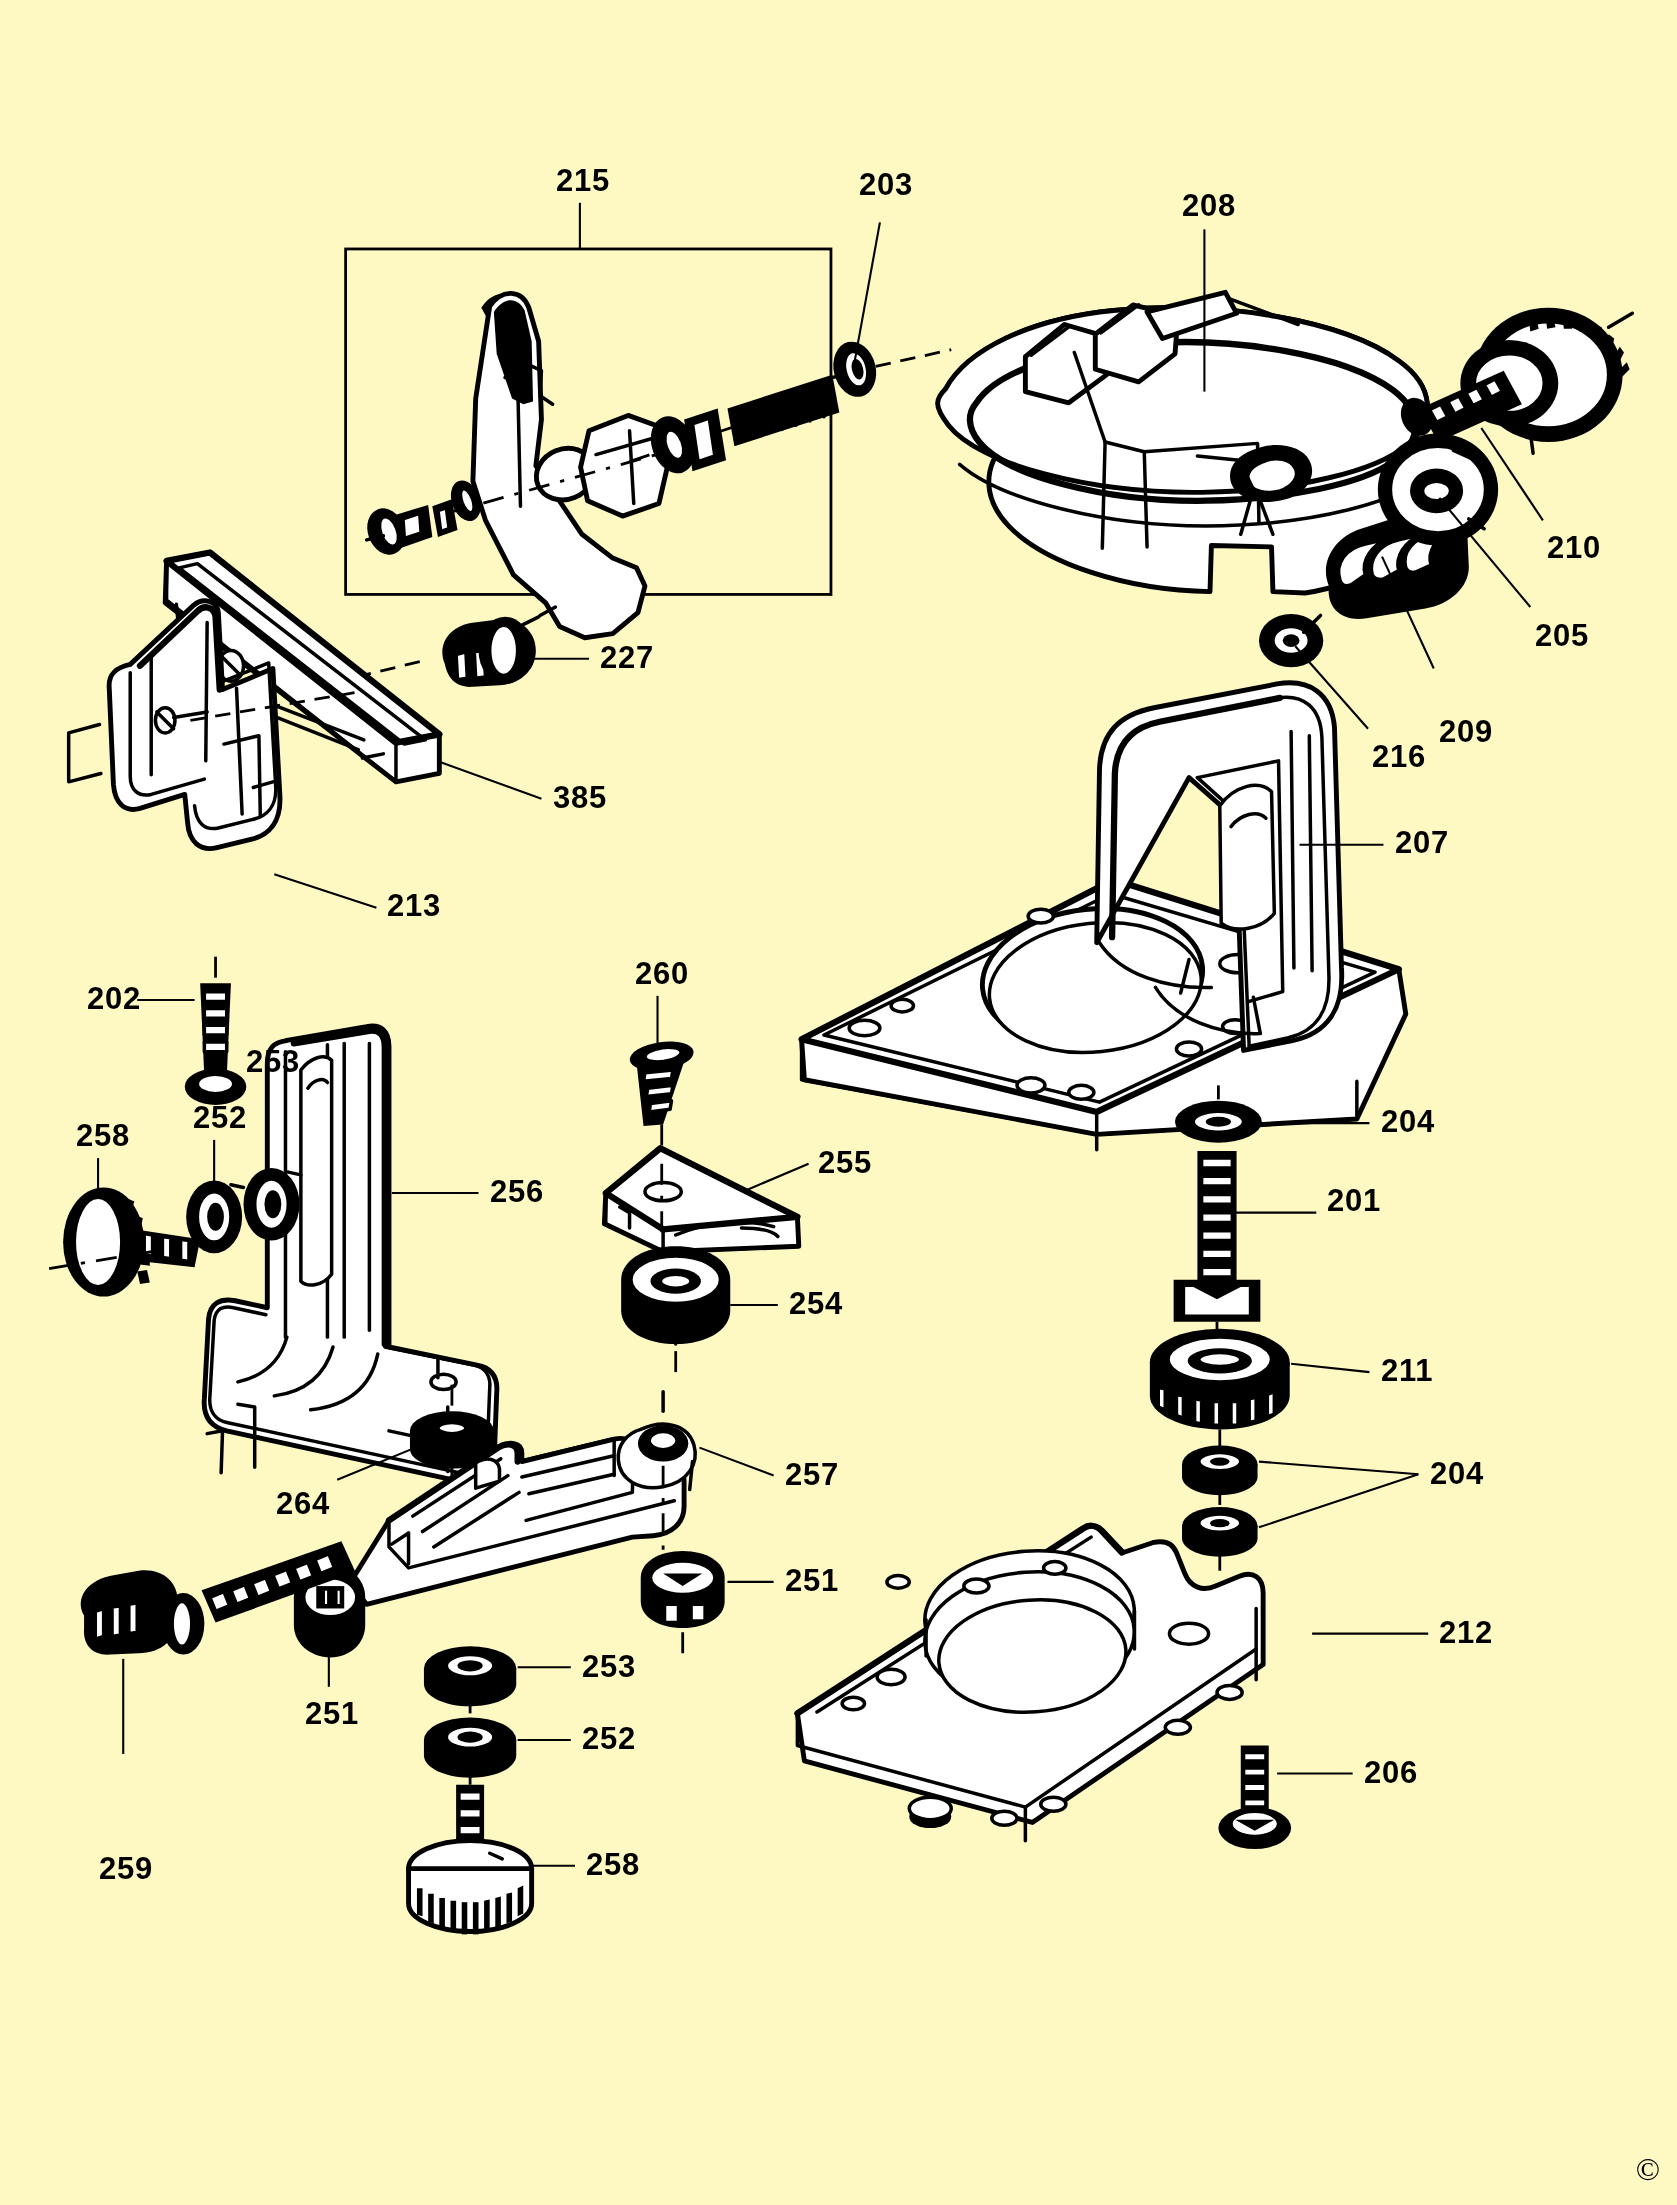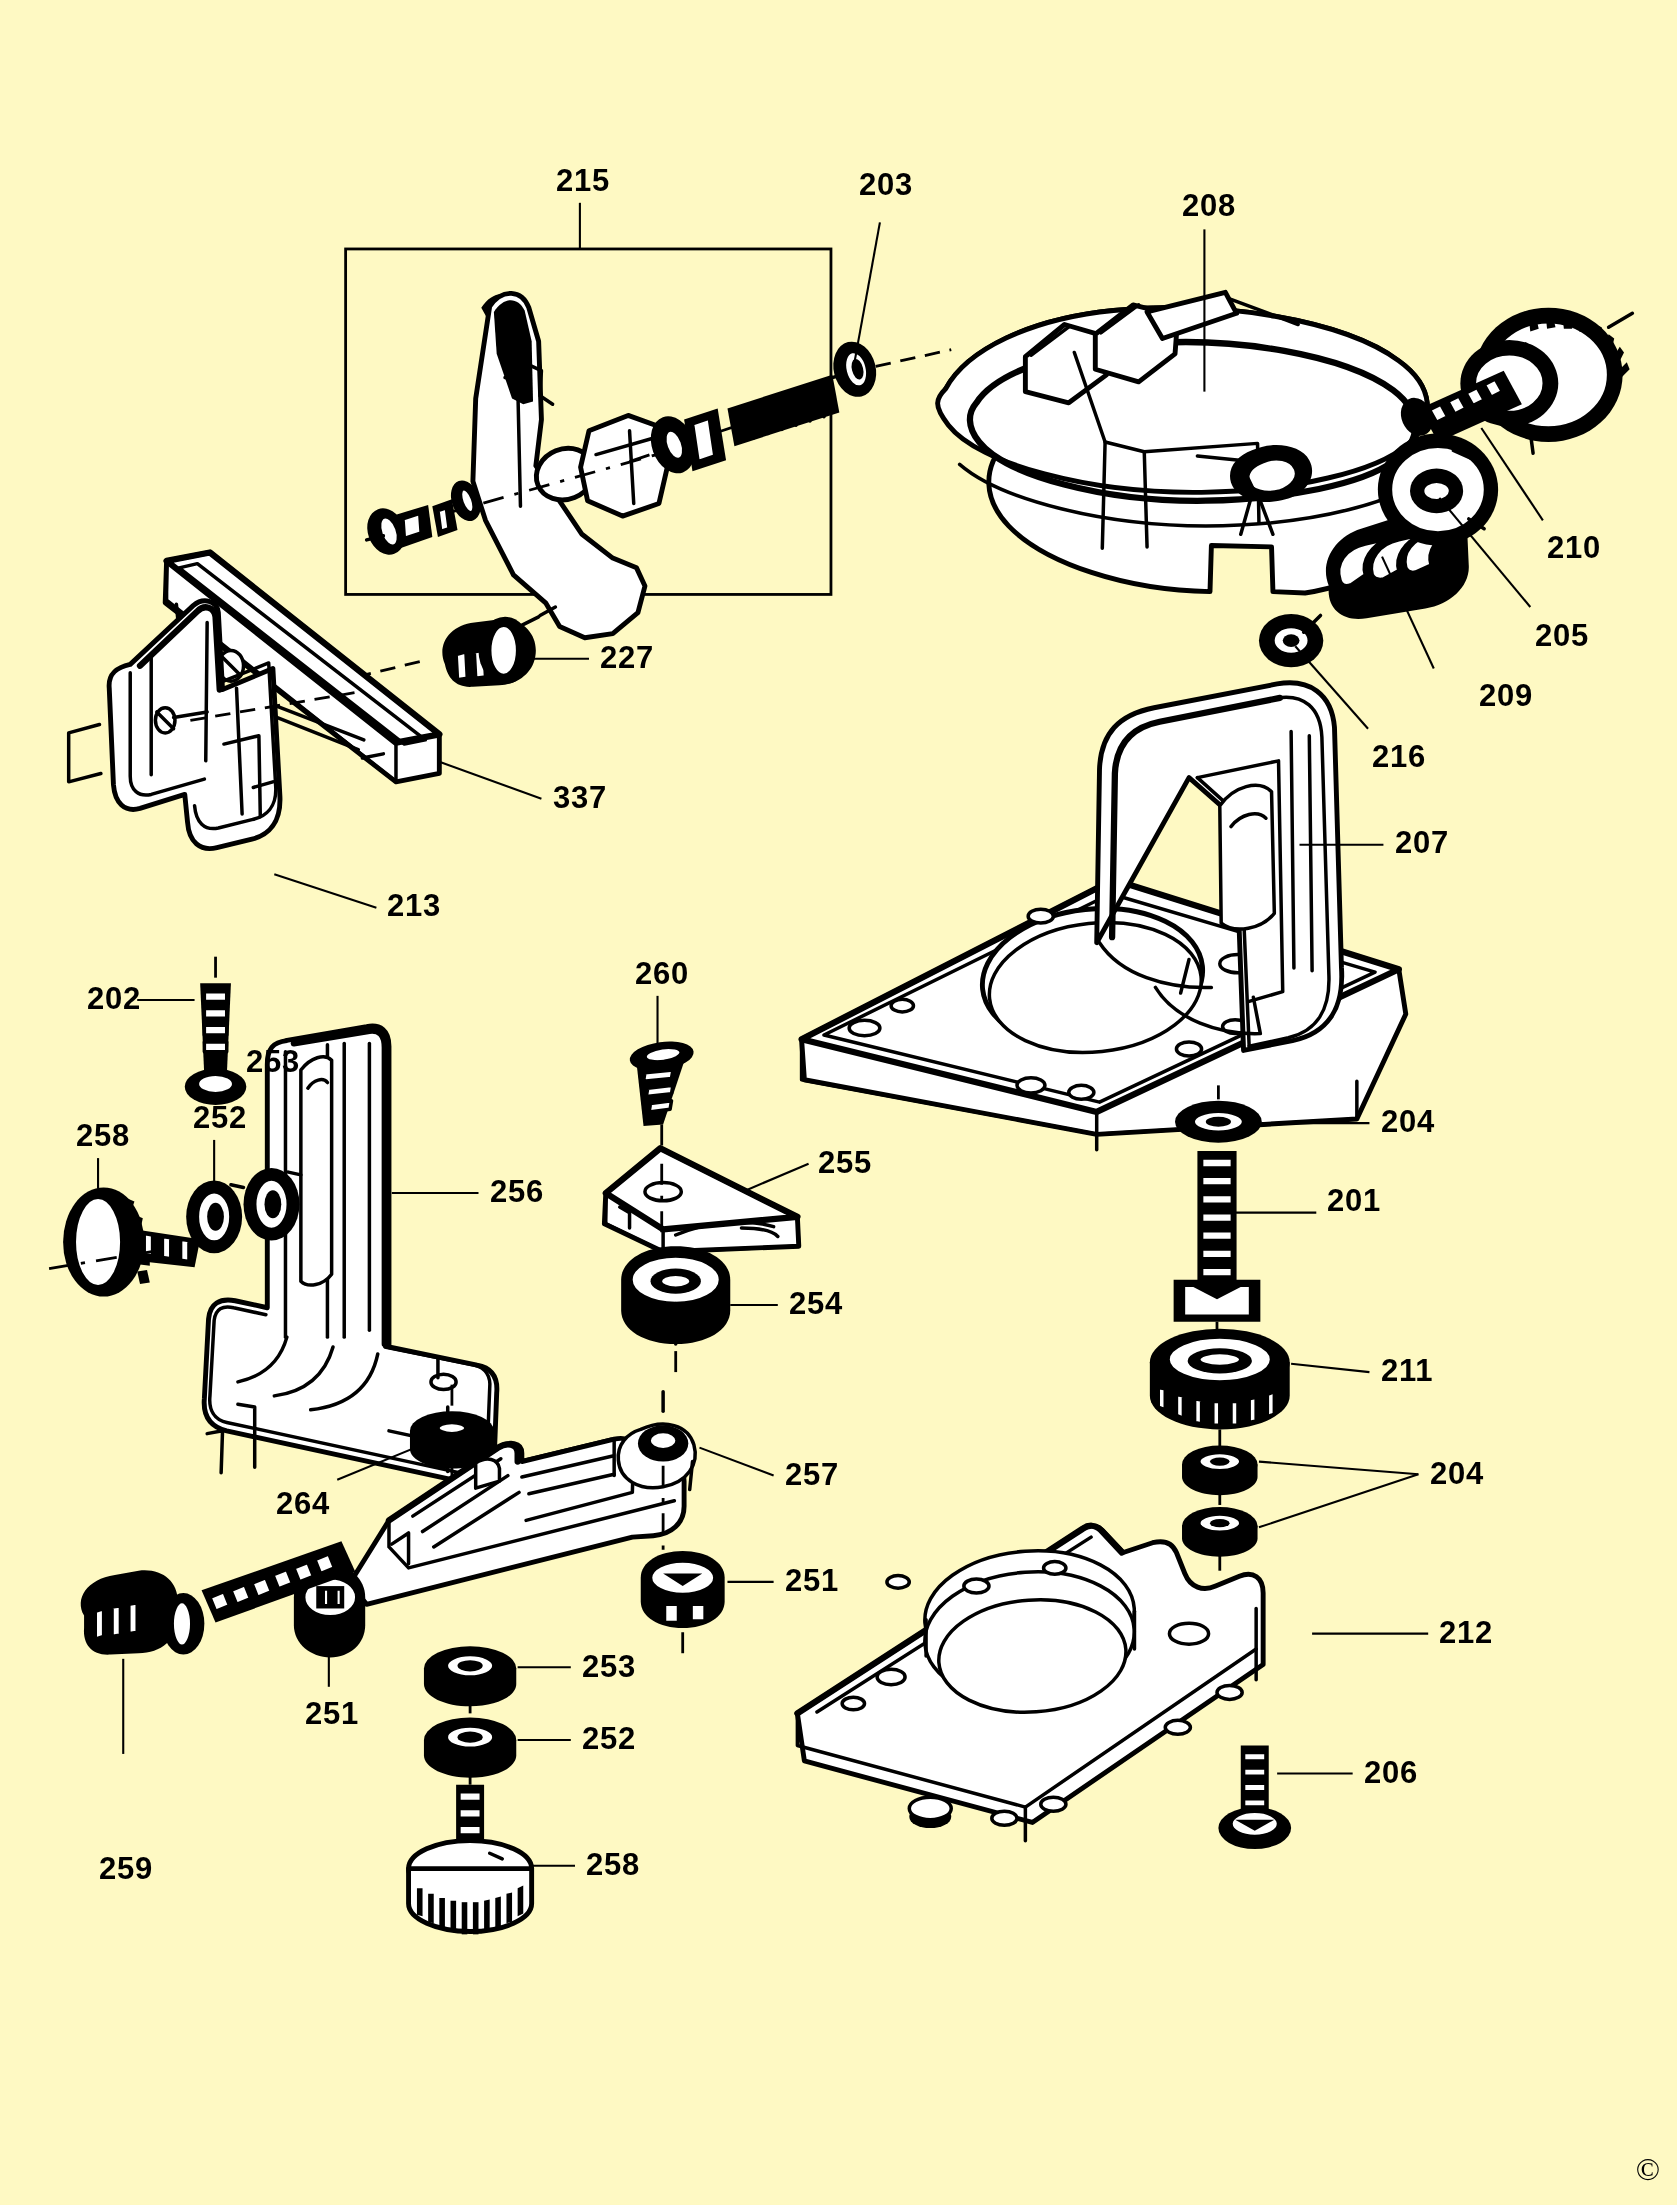--- a/index.html
+++ b/index.html
@@ -642,25 +642,25 @@
       <path d="M2042 2336 L1876 2336"></path>
       <path d="M1934 2536 L1826 2536"></path>
     </g>
   </svg>
 
   <div class="label" style="left:556px;top:165px;">215</div>
   <div class="label" style="left:859px;top:169px;">203</div>
   <div class="label" style="left:1182px;top:190px;">208</div>
   <div class="label" style="left:1547px;top:532px;">210</div>
   <div class="label" style="left:1535px;top:620px;">205</div>
-  <div class="label" style="left:1439px;top:680px;margin-left:40px;">209</div>
+  <div class="label" style="left:1439px;top:716px;">209</div>
   <div class="label" style="left:1372px;top:741px;">216</div>
   <div class="label" style="left:1395px;top:827px;">207</div>
   <div class="label" style="left:600px;top:642px;">227</div>
-  <div class="label" style="left:553px;top:782px;">337</div>
+  <div class="label" style="left:553px;top:782px;">385</div>
   <div class="label" style="left:387px;top:890px;">213</div>
   <div class="label" style="left:87px;top:983px;">202</div>
   <div class="label" style="left:246px;top:1046px;">253</div>
   <div class="label" style="left:193px;top:1102px;">252</div>
   <div class="label" style="left:76px;top:1120px;">258</div>
   <div class="label" style="left:490px;top:1176px;">256</div>
   <div class="label" style="left:276px;top:1488px;">264</div>
   <div class="label" style="left:635px;top:958px;">260</div>
   <div class="label" style="left:818px;top:1147px;">255</div>
   <div class="label" style="left:789px;top:1288px;">254</div>

